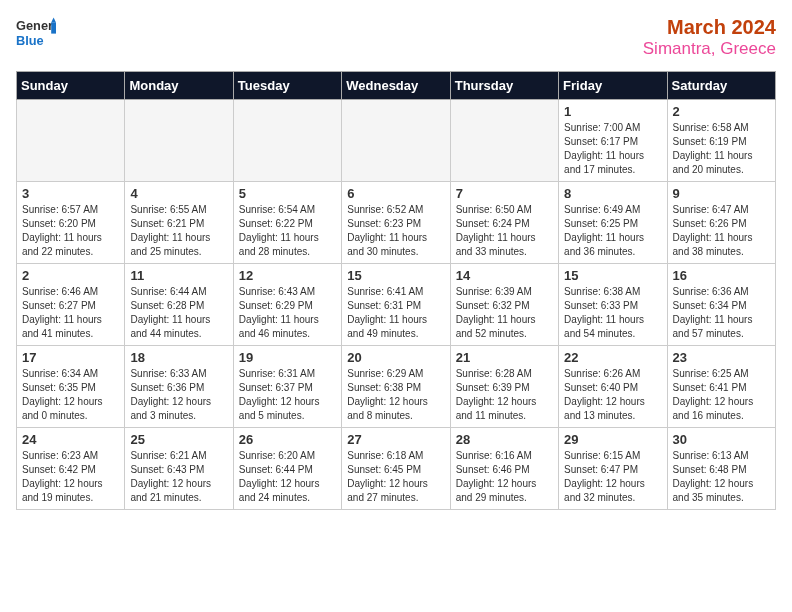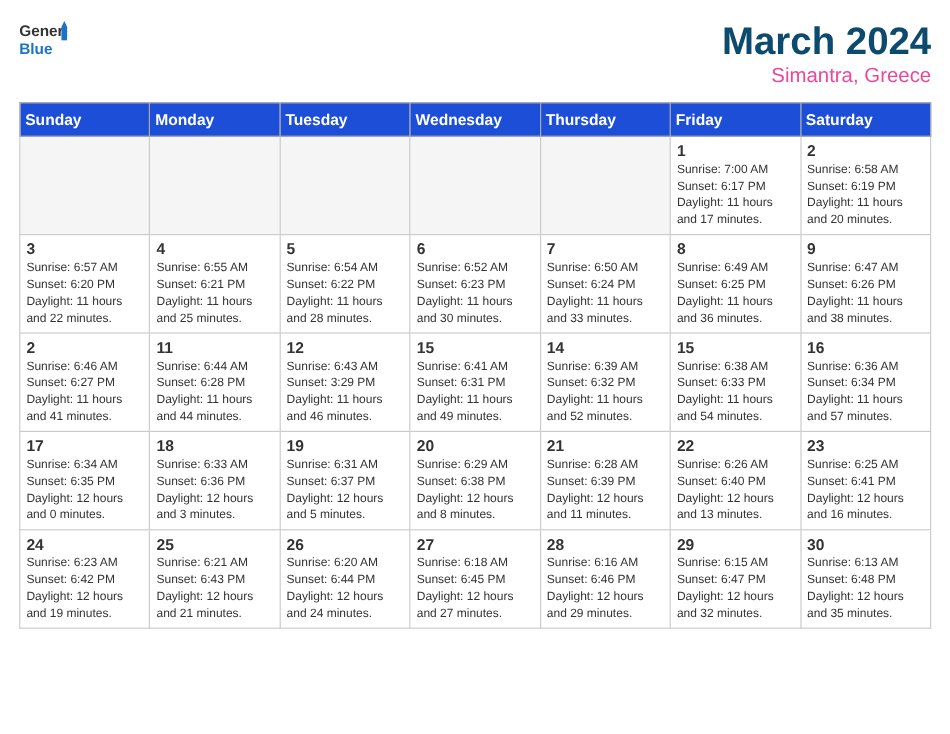--- a/index.html
+++ b/index.html
@@ -22,35 +22,35 @@
       gap: 6px;
     }
     .logo-icon {
       width: 40px;
       height: 32px;
     }
     .title-section {
       text-align: right;
     }
     .month-year {
-      font-size: 32px;
+      font-size: 20px;
       font-weight: bold;
-      color: #0c4a6e;
+      color: #c2410c;
     }
     .location {
       font-size: 17px;
       color: #ec4899;
     }
     table {
       width: 100%;
       border-collapse: collapse;
       table-layout: fixed;
     }
     thead tr th {
-      background: #1d4ed8;
+      background: #0f172a;
       color: #fff;
       font-size: 13px;
       font-weight: bold;
       padding: 6px 4px;
       text-align: left;
       border: 1px solid #aaa;
     }
     tbody tr td {
       border: 1px solid #ccc;
       vertical-align: top;
@@ -184,21 +184,21 @@
         </td>
         <td>
           <span class="day-number">11</span>
           <div class="day-info">Sunrise: 6:44 AM
 Sunset: 6:28 PM
 Daylight: 11 hours and 44 minutes.</div>
         </td>
         <td>
           <span class="day-number">12</span>
           <div class="day-info">Sunrise: 6:43 AM
-Sunset: 3:29 PM
+Sunset: 6:29 PM
 Daylight: 11 hours and 46 minutes.</div>
         </td>
         <td>
           <span class="day-number">15</span>
           <div class="day-info">Sunrise: 6:41 AM
 Sunset: 6:31 PM
 Daylight: 11 hours and 49 minutes.</div>
         </td>
         <td>
           <span class="day-number">14</span>

